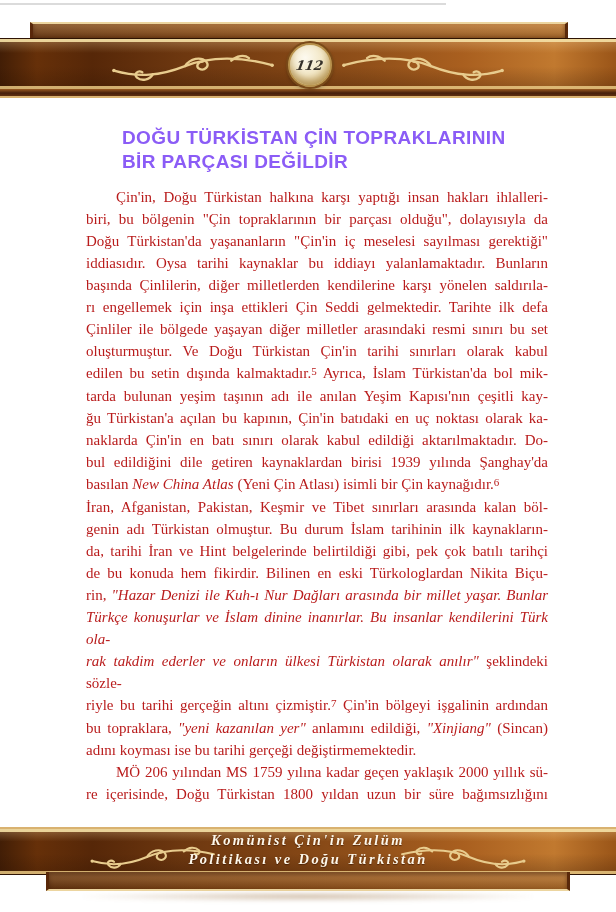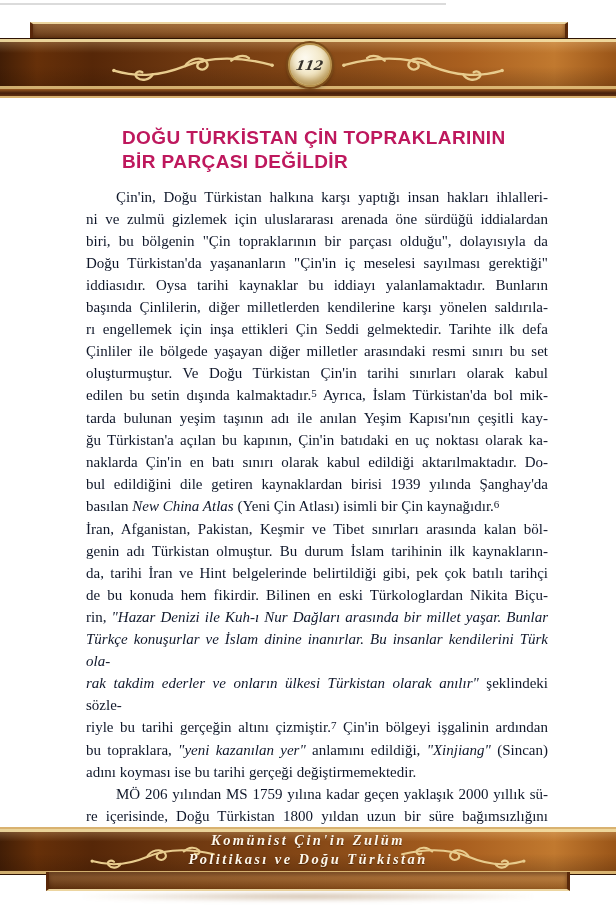--- a/index.html
+++ b/index.html
@@ -41,26 +41,26 @@
 
   .flourish{position:absolute;z-index:2;}
   .flourish.mirror{transform:scaleX(-1);}
   .header-bar .flourish{top:51px;width:182px;height:32px;}
   .header-bar .flourish.fl-left{left:102px;}
   .header-bar .flourish.fl-right{right:102px;}
 
   
   .title{position:absolute;top:126px;left:122px;margin:0;
         font-family:"Liberation Sans",sans-serif;font-weight:bold;
-        font-size:19px;line-height:24px;letter-spacing:.4px;color:#be185d;}
+        font-size:19px;line-height:24px;letter-spacing:.4px;color:#8b5cf6;}
   .title .t-line{display:block;}
 
   
   .body-text{position:absolute;top:186px;left:86px;width:462px;
-        font-size:15px;line-height:22px;color:#0f172a;}
+        font-size:15px;line-height:22px;color:#b91c1c;}
   .line{text-align:justify;text-align-last:justify;}
   .line.end{text-align-last:left;}
   .line.indent{text-indent:30px;}
   .it{font-style:italic;}
   .fn{font-size:11px;position:relative;top:-3px;}
 
   
   .footer-bar{position:absolute;top:820px;left:0;right:0;height:92px;}
   .footer-bar .band{top:7px;height:45px;border-top:2px solid #d9b270;}
   .footer-bar .ledge{top:52px;left:46px;right:46px;height:17px;
@@ -116,21 +116,20 @@
     </div>
   </div>
 
   <h1 class="title">
     <span class="t-line">DOĞU TÜRKİSTAN ÇİN TOPRAKLARININ</span>
     <span class="t-line">BİR PARÇASI DEĞİLDİR</span>
   </h1>
 
   <div class="body-text">
       <div class="line indent"><span>Çin'in, Doğu Türkistan halkına karşı yaptığı insan hakları ihlalleri-</span></div>
-      <div class="line"><span>ni ve zulmü gizlemek için uluslararası arenada öne sürdüğü iddialardan</span></div>
       <div class="line"><span>biri, bu bölgenin "Çin topraklarının bir parçası olduğu", dolayısıyla da</span></div>
       <div class="line"><span>Doğu Türkistan'da yaşananların "Çin'in iç meselesi sayılması gerektiği"</span></div>
       <div class="line"><span>iddiasıdır. Oysa tarihi kaynaklar bu iddiayı yalanlamaktadır. Bunların</span></div>
       <div class="line"><span>başında Çinlilerin, diğer milletlerden kendilerine karşı yönelen saldırıla-</span></div>
       <div class="line"><span>rı engellemek için inşa ettikleri Çin Seddi gelmektedir. Tarihte ilk defa</span></div>
       <div class="line"><span>Çinliler ile bölgede yaşayan diğer milletler arasındaki resmi sınırı bu set</span></div>
       <div class="line"><span>oluşturmuştur. Ve Doğu Türkistan Çin'in tarihi sınırları olarak kabul</span></div>
       <div class="line"><span>edilen bu setin dışında kalmaktadır.</span><span class="fn">5</span><span> Ayrıca, İslam Türkistan'da bol mik-</span></div>
       <div class="line"><span>tarda bulunan yeşim taşının adı ile anılan Yeşim Kapısı'nın çeşitli kay-</span></div>
       <div class="line"><span>ğu Türkistan'a açılan bu kapının, Çin'in batıdaki en uç noktası olarak ka-</span></div>

